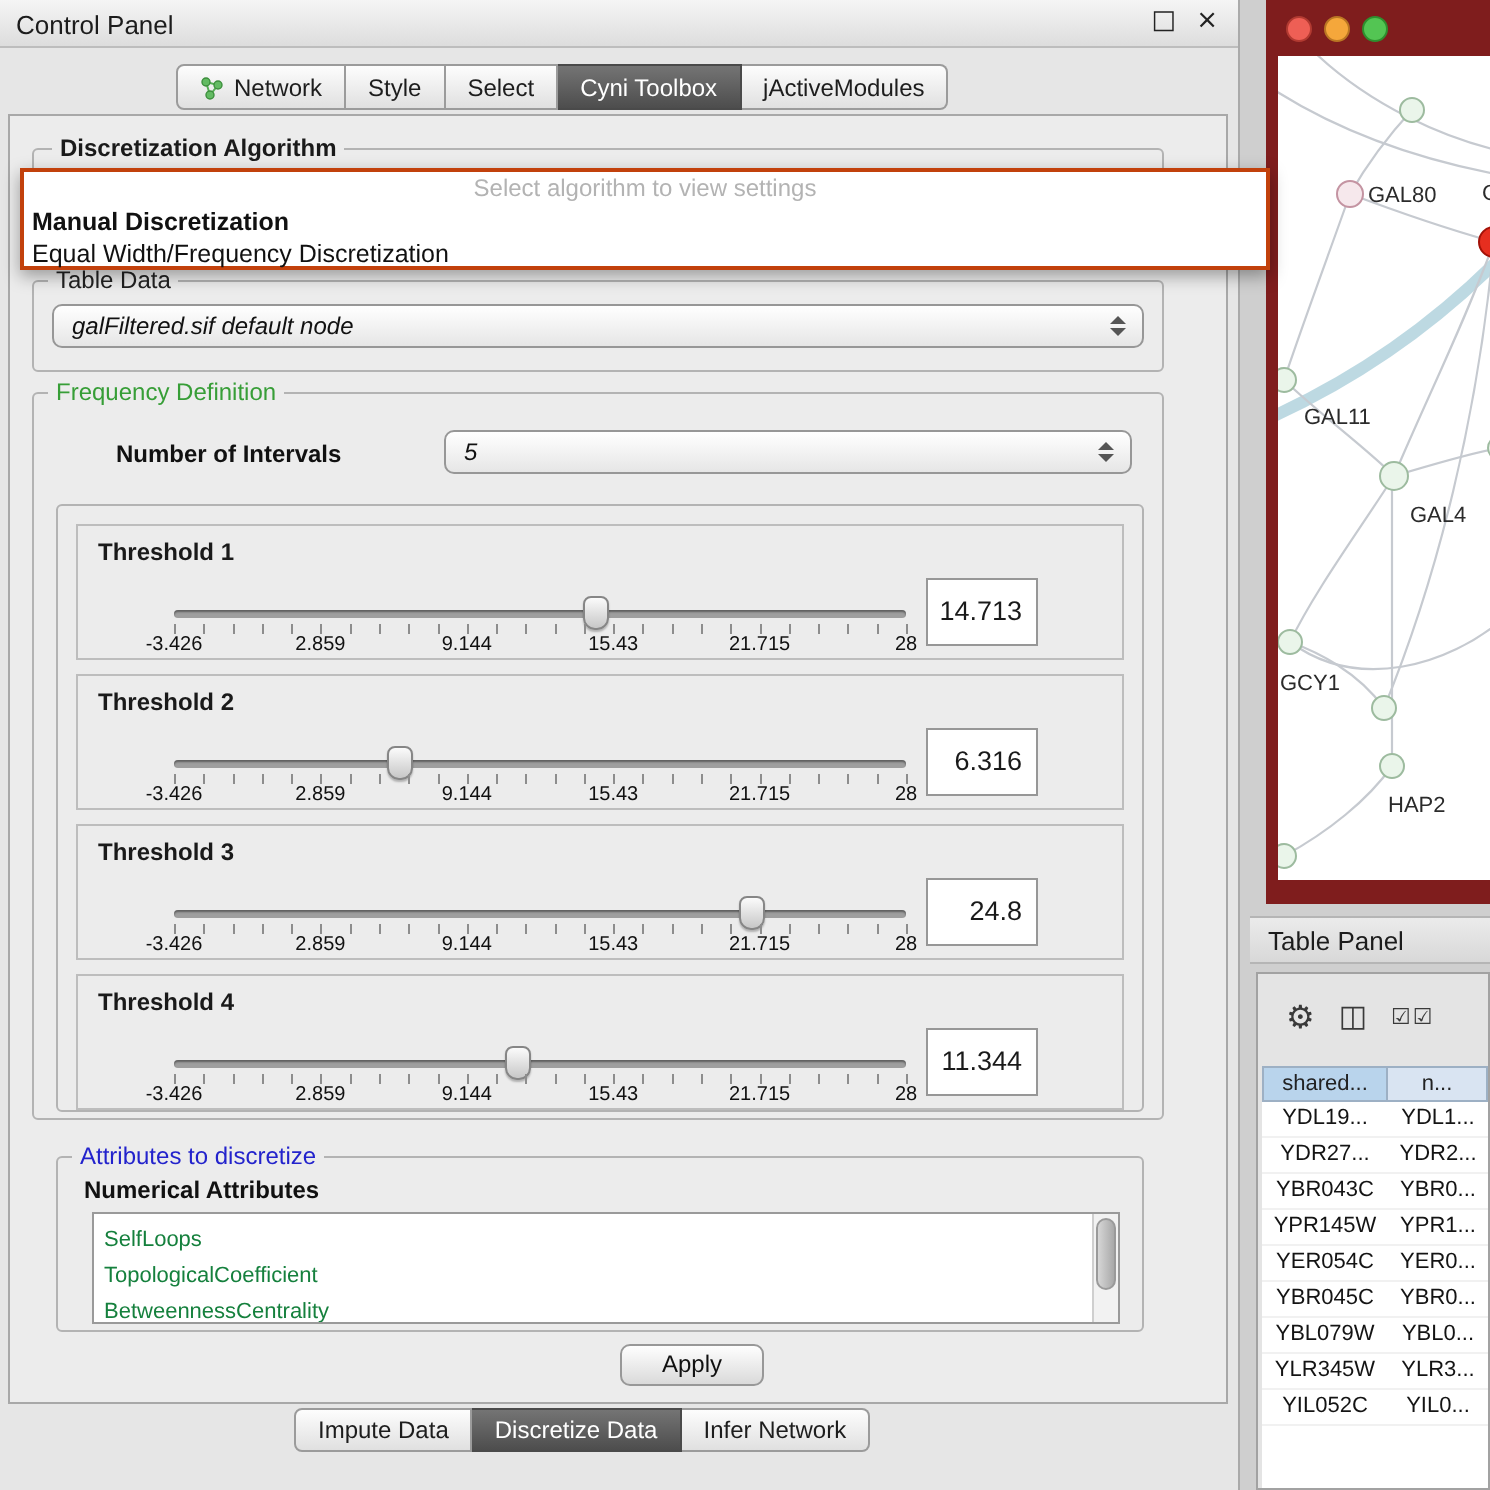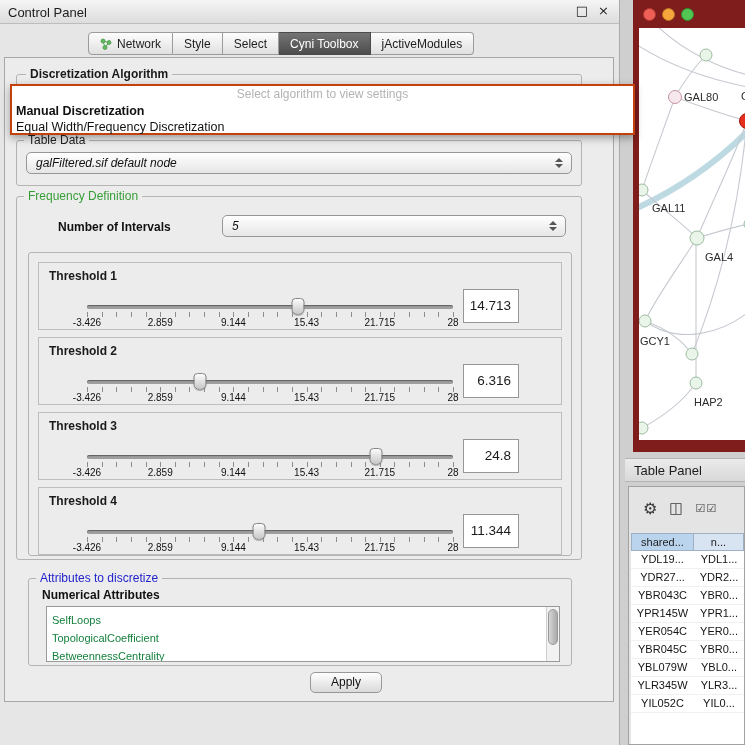--- a/index.html
+++ b/index.html
@@ -243,20 +243,31 @@
     <div class="list-item">SelfLoops</div>
     <div class="list-item">TopologicalCoefficient</div>
     <div class="list-item">BetweennessCentrality</div>
     <div class="list-scrollbar">
       <div class="list-scroll-thumb"></div>
     </div>
   </div>
 
   <div class="apply-btn">Apply</div>
 
+  <div class="seg-bar bottom-tabs">
+    <div class="seg">
+        <span>Impute Data</span>
+      </div>
+    <div class="seg active">
+        <span>Discretize Data</span>
+      </div>
+    <div class="seg">
+        <span>Infer Network</span>
+      </div>
+  </div>
 
 </div>
 
 <div class="net-window">
   <div class="traffic">
     <span class="light red"></span>
     <span class="light yellow"></span>
     <span class="light green"></span>
   </div>
   <div class="net-canvas">

